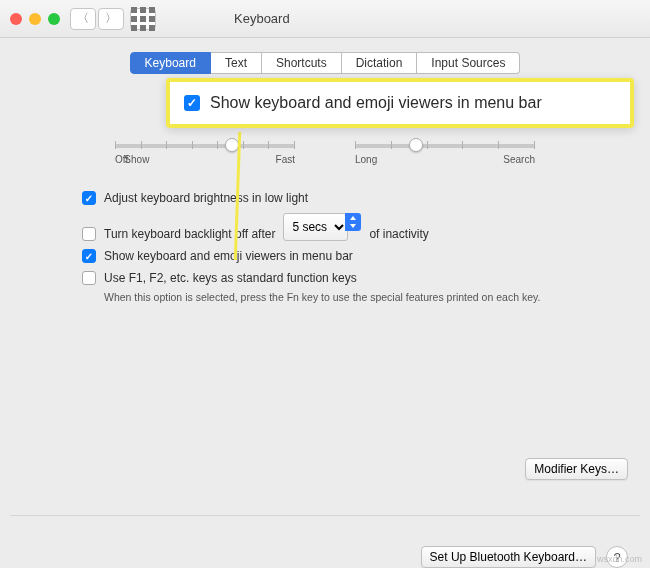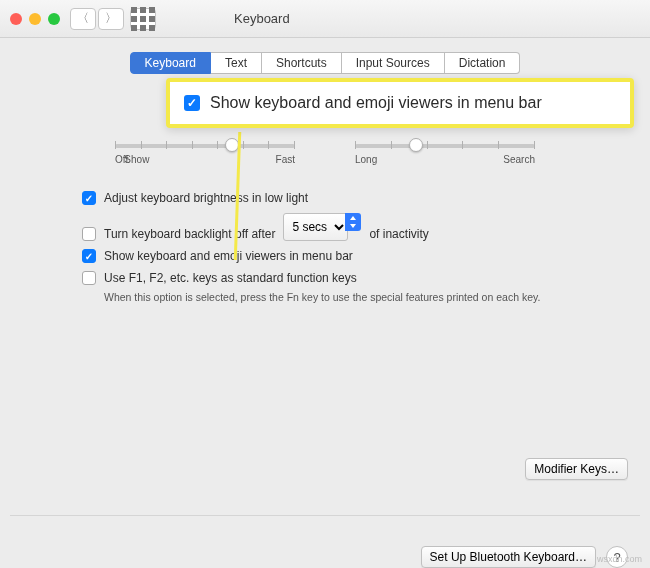--- a/index.html
+++ b/index.html
@@ -82,22 +82,22 @@
         <rect x="9" y="9" width="3" height="3" fill="#777"></rect>
       </svg>
   </button>
   <div class="title">Keyboard</div>
 </div>
 
 <div class="tabs">
   <div class="tab active">Keyboard</div>
   <div class="tab">Text</div>
   <div class="tab">Shortcuts</div>
+  <div class="tab">Dictation</div>
   <div class="tab">Input Sources</div>
-  <div class="tab">Dictation</div>
 </div>
 
 <div class="callout">
   <div class="cb"></div>
   <span>Show keyboard and emoji viewers in menu bar</span>
 </div>
 <div class="lead"></div>
 
 <div class="sliders">
   <div class="slider-wrap s1">

